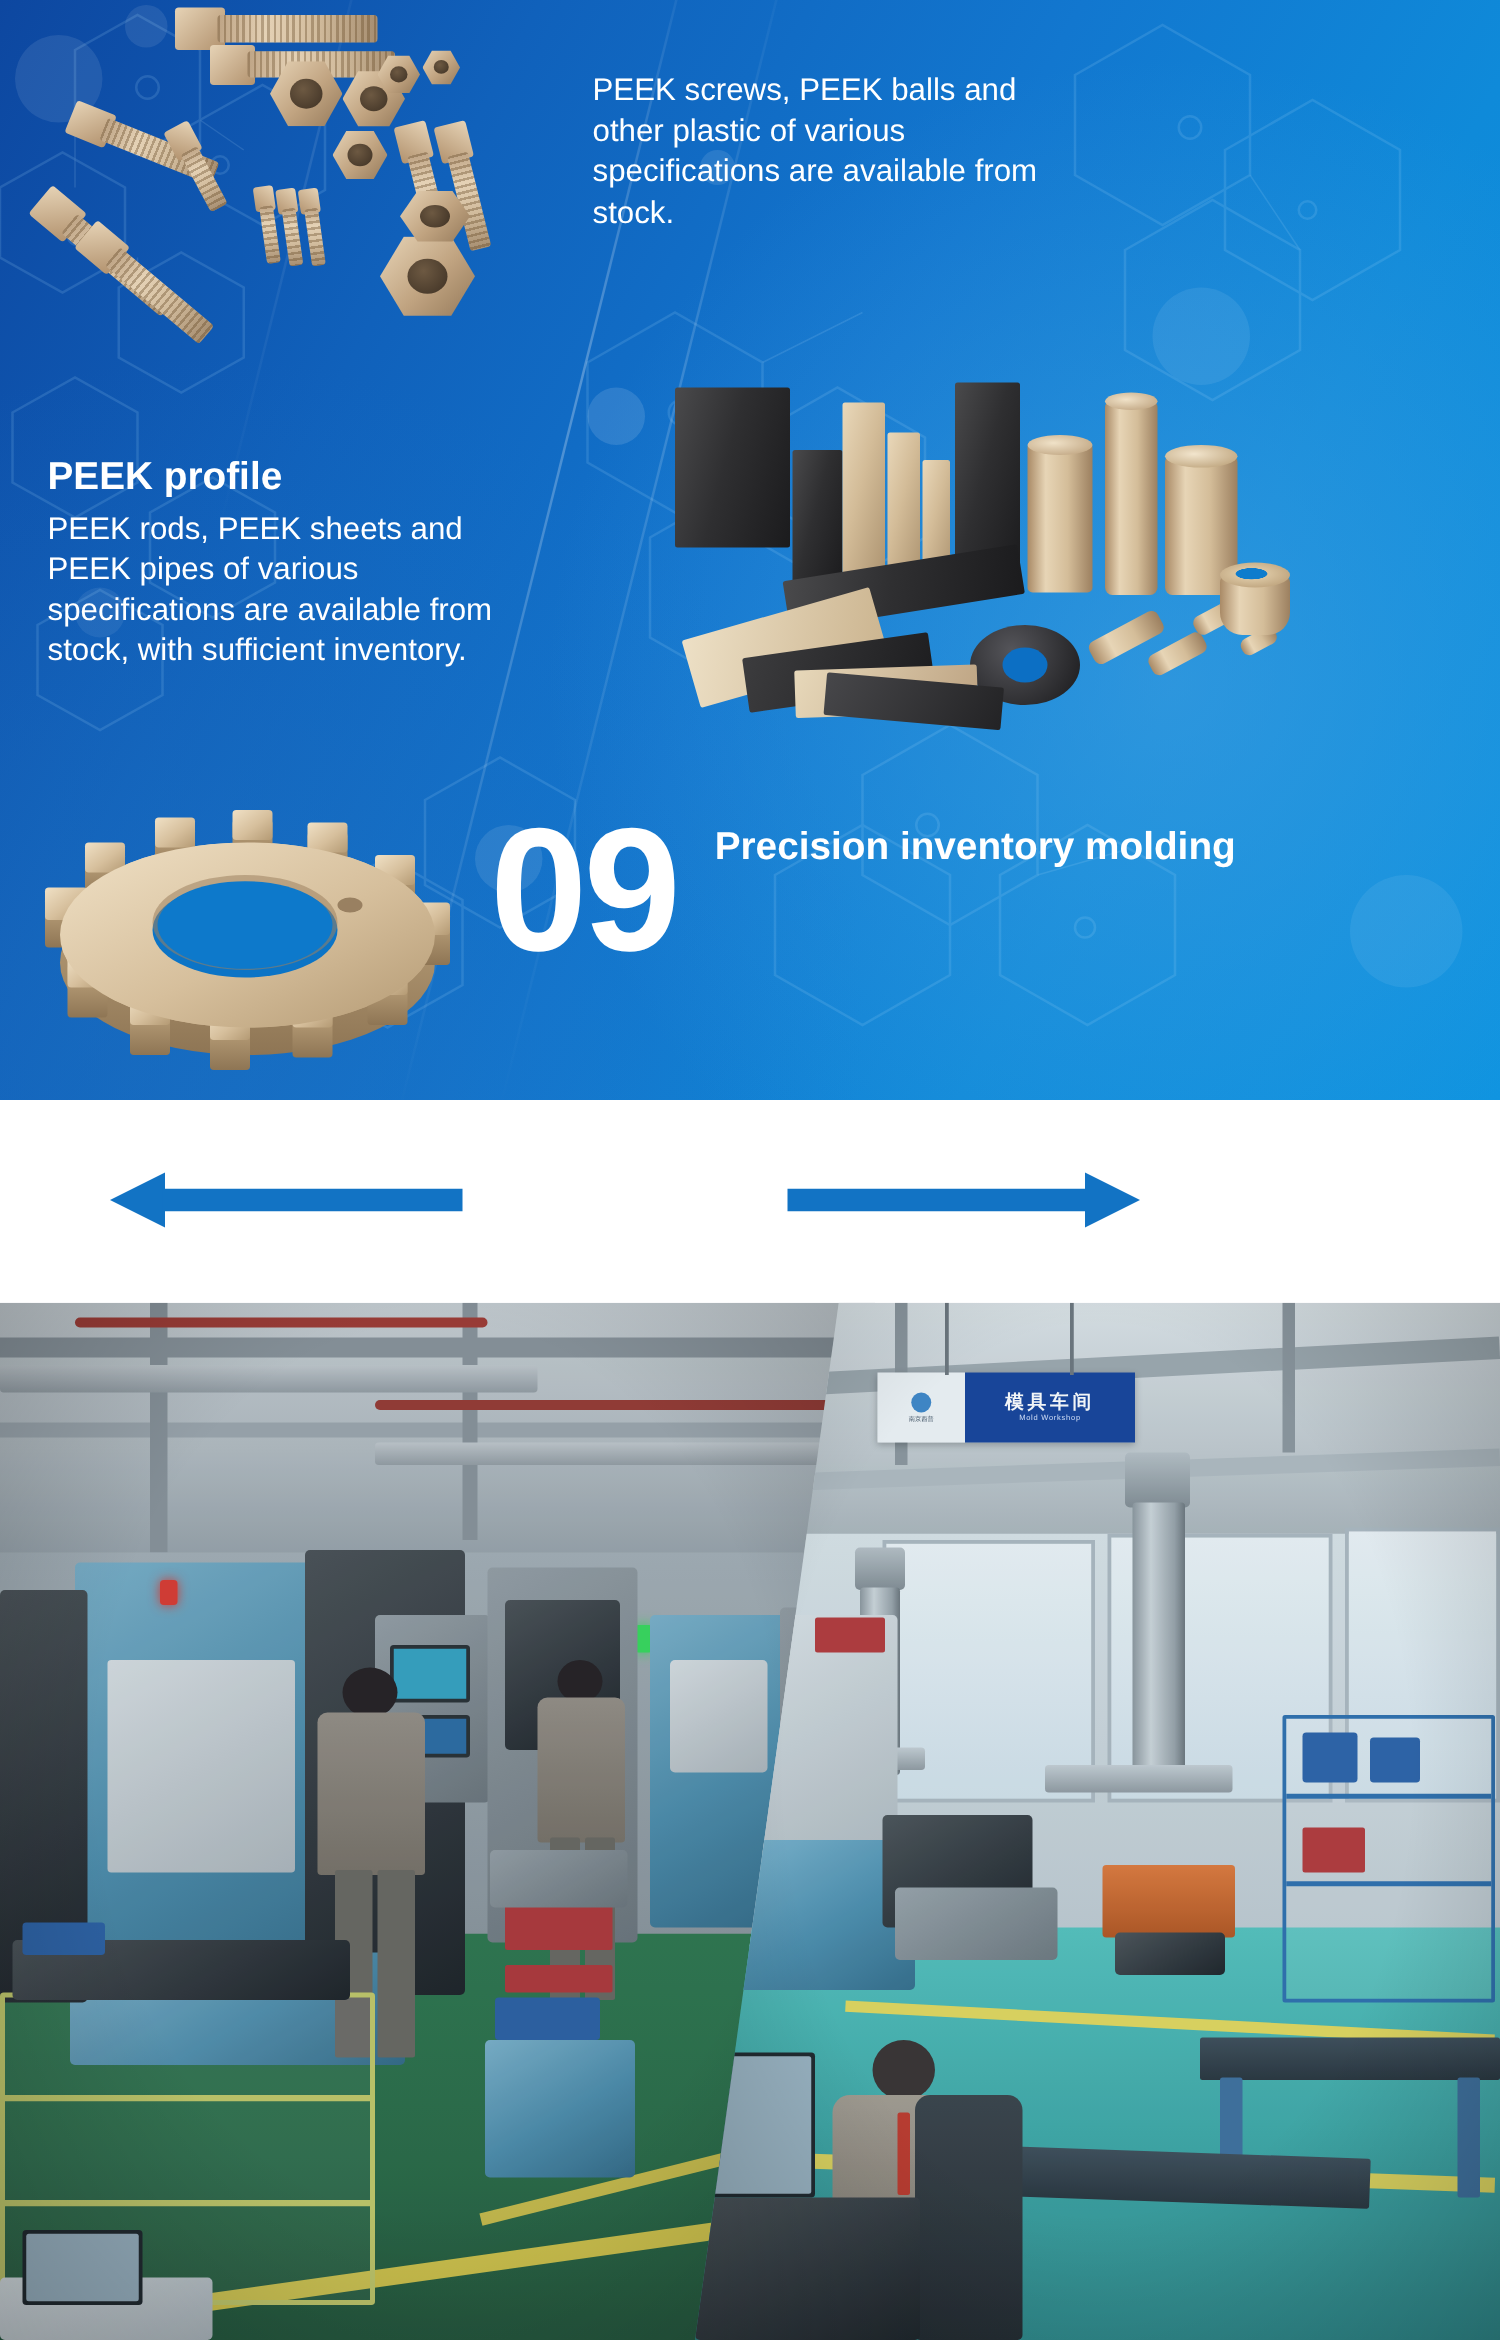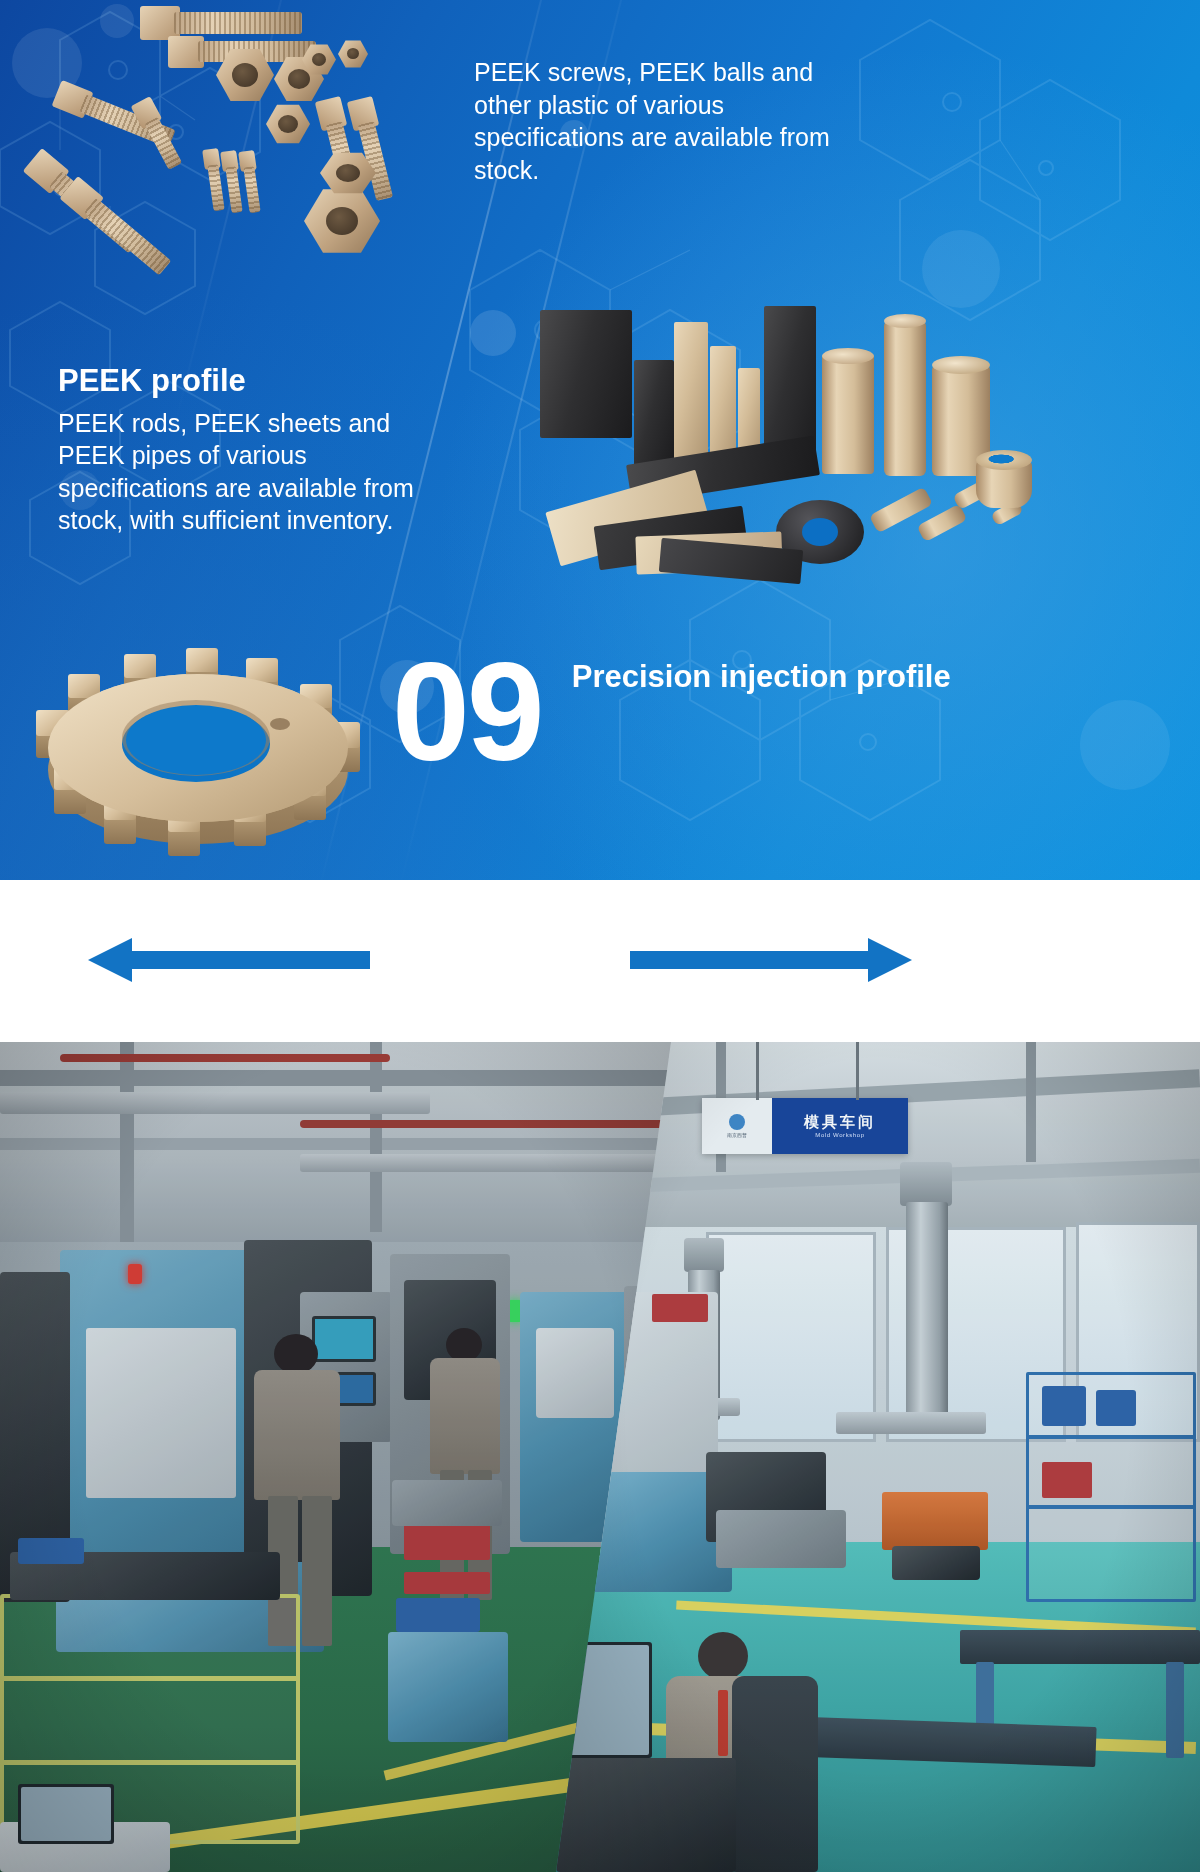--- a/index.html
+++ b/index.html
@@ -42,21 +42,21 @@
     font-size: 140px; font-weight: 700; color: #fff; line-height: .92;
     letter-spacing: -3px; flex: 0 0 auto;
   }
   .btext { color: #fff; }
   .btitle { font-size: 31px; font-weight: 700; line-height: 1.12; margin-bottom: 8px; white-space: nowrap; }
   .bbody { font-size: 25px; font-weight: 400; line-height: 1.30; }
 
   #blk02 { left: 438px; top: 44px; }
   #blk02 .btext { margin-left: 36px; padding-top: 12px; width: 400px; }
   #blk03 { left: 18px; top: 352px; }
-  #blk03 .btext { margin-left: 40px; padding-top: 12px; width: 380px; }
+  #blk03 .btext { margin-left: 20px; padding-top: 12px; width: 380px; }
   #blk04 { left: 392px; top: 648px; }
   #blk04 .btext { margin-left: 30px; padding-top: 12px; width: 430px; }
 
   
   .art { position: absolute; }
   #art-fasteners { left: 20px; top: 0px; width: 420px; height: 260px; }
   .bolt, .nut, .hexnut { position: absolute; }
   .bolt-body {
     position: absolute; background: linear-gradient(92deg,#b79a78 0%,#e2cdae 30%,#cdb593 62%,#9d8262 100%);
     border-radius: 3px;
@@ -406,21 +406,21 @@
     <div class="block" id="blk03">
       <div class="btext">
         <div class="btitle">PEEK profile</div>
         <div class="bbody">PEEK rods, PEEK sheets and PEEK pipes of various specifications are available from stock, with sufficient inventory.</div>
       </div>
     </div>
 
     <div class="block" id="blk04">
       <div class="bignum">09</div>
       <div class="btext">
-        <div class="btitle">Precision injection profile</div>
+        <div class="btitle">Precision inventory molding</div>
       </div>
     </div>
   </div>
 
   <div class="strengths">
     <div class="arrow-wrap">
       <svg viewBox="0 0 1200 162" width="1200" height="162">
         <g fill="#1273c4">
           <polygon points="88,80 132,58 132,102"></polygon>
           <rect x="130" y="71" width="240" height="18"></rect>

